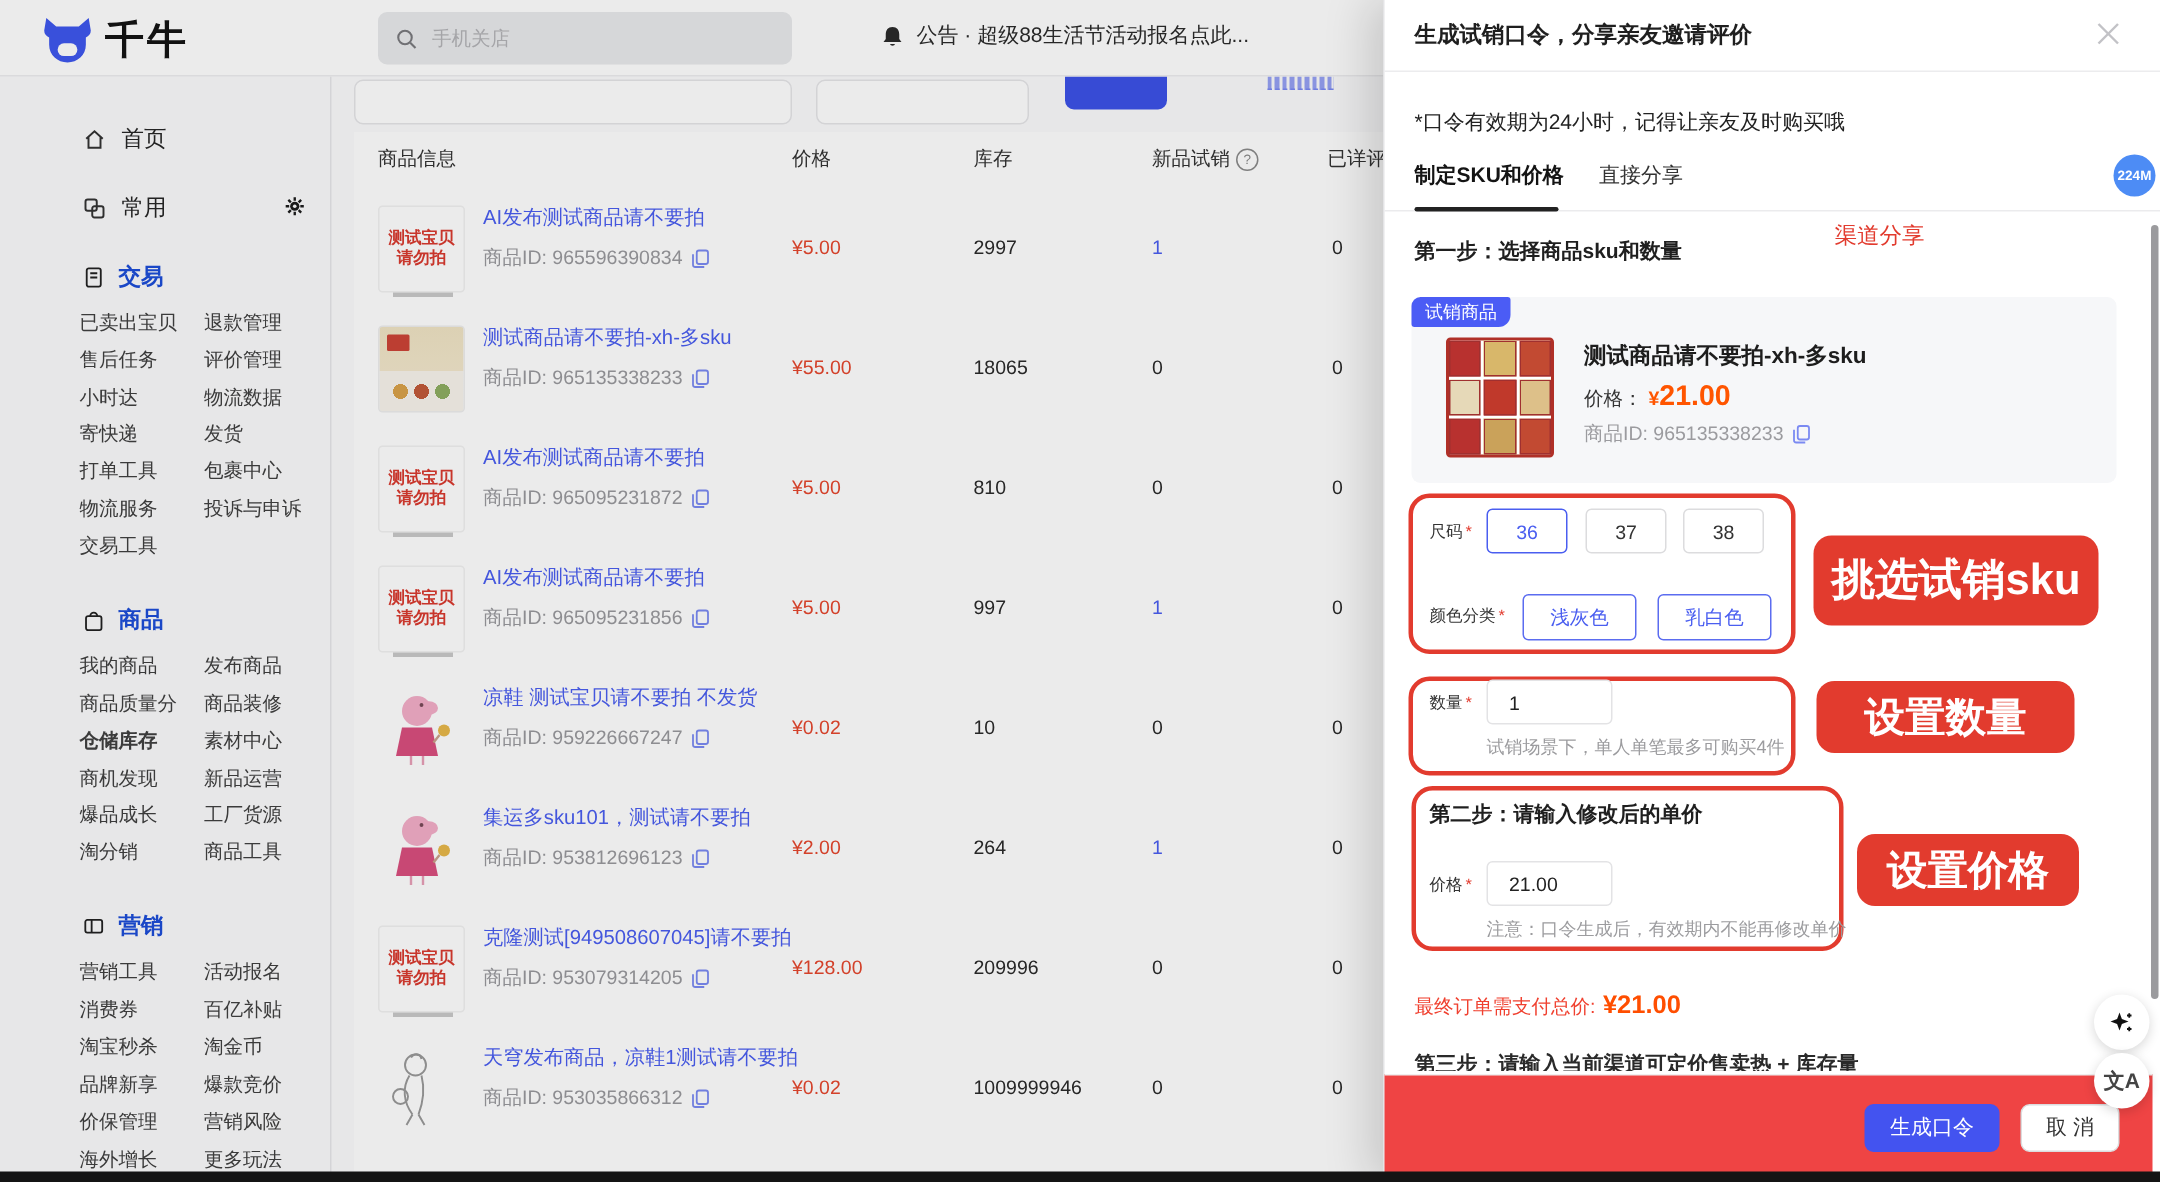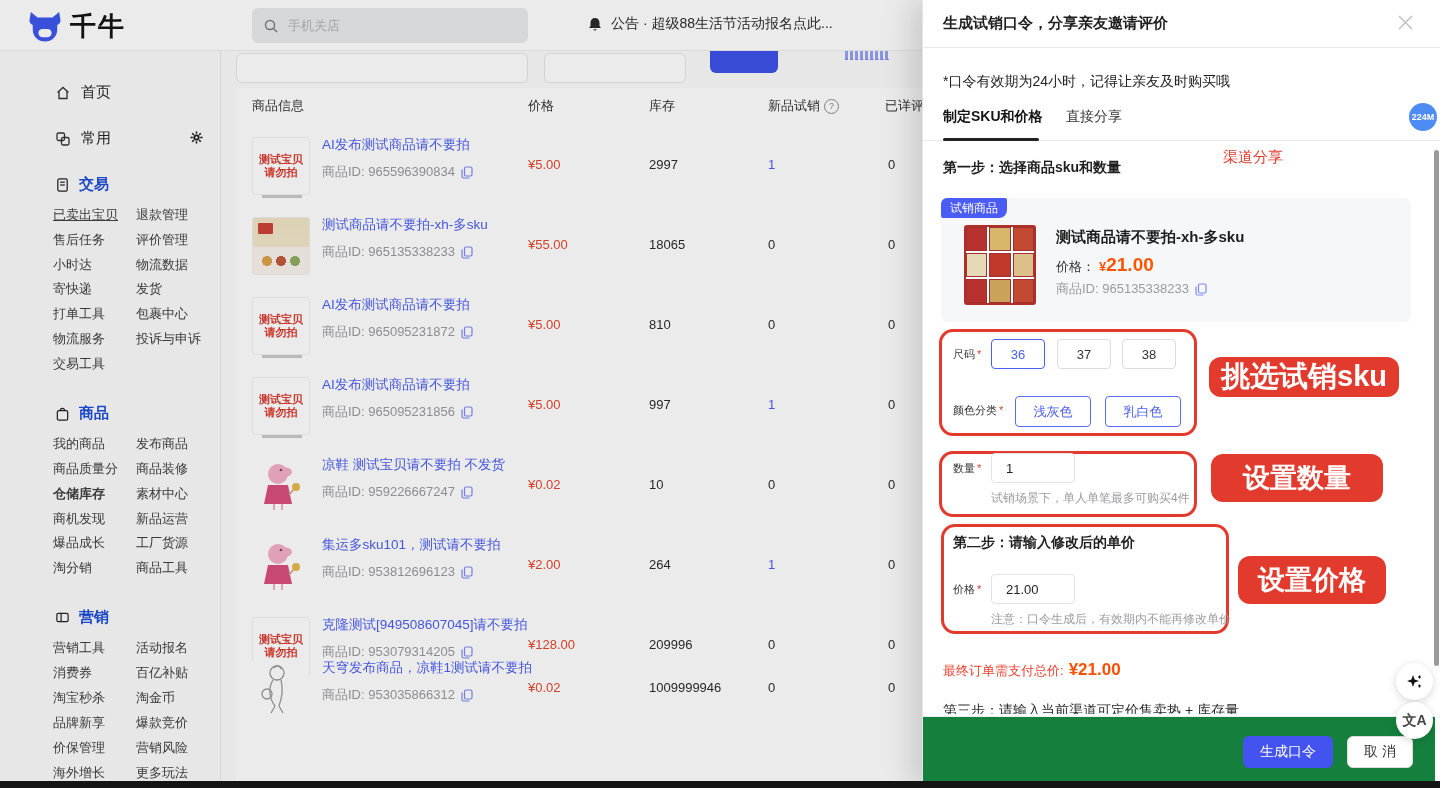--- a/index.html
+++ b/index.html
@@ -75,22 +75,22 @@
   .sku-btn{position:absolute;width:54px;height:30px;background:#fff;border:1px solid #dcdcde;border-radius:4px;font-size:13px;color:#333;display:flex;align-items:center;justify-content:center;cursor:pointer;box-sizing:border-box;}
   .sku-btn.sel{border-color:#4a5ef0;color:#4a5ef0;}
   .color-btn{position:absolute;width:76px;height:31px;background:#fff;border:1px solid #5b6cf0;border-radius:4px;font-size:13px;color:#4a5ef0;display:flex;align-items:center;justify-content:center;cursor:pointer;box-sizing:border-box;}
   .anno{position:absolute;background:#e23b2e;color:#fff;font-weight:700;display:flex;align-items:center;justify-content:center;border-radius:12px;}
   .d-input{position:absolute;width:84px;height:30px;border:1px solid #e3e3e5;border-radius:4px;font-size:13px;color:#222;padding:0 0 0 14px;box-sizing:border-box;font-family:inherit;outline:none;background:#fff;}
   .hint{position:absolute;font-size:12px;color:#9c9c9f;white-space:nowrap;}
   .total-line{position:absolute;left:20px;top:660px;display:flex;align-items:baseline;gap:5px;}
   .total-label{font-size:13px;font-weight:500;color:#f04130;}
   .total-val{font-size:17px;font-weight:800;color:#ff4e00;}
   .step3-clip{position:absolute;left:20px;top:701px;width:430px;height:13px;overflow:hidden;}
-  .step3-clip span{font-size:14px;font-weight:400;color:#2a2a2a;white-space:nowrap;}
-  .d-footer{position:absolute;left:0;top:716px;width:512px;height:65px;background:#15803d;border-top:1px solid #efefef;z-index:3;}
+  .step3-clip span{font-size:14px;font-weight:700;color:#2a2a2a;white-space:nowrap;}
+  .d-footer{position:absolute;left:0;top:716px;width:512px;height:65px;background:#ef4444;border-top:1px solid #efefef;z-index:3;}
   .btn-primary{position:absolute;left:320px;top:19px;width:90px;height:32px;background:#4353f0;color:#fff;border:none;border-radius:6px;font-size:14px;font-family:inherit;cursor:pointer;}
   .btn-ghost{position:absolute;left:424px;top:19px;width:66px;height:32px;background:#fff;color:#333;border:1px solid #dcdcde;border-radius:6px;font-size:14px;font-family:inherit;cursor:pointer;box-sizing:border-box;}
   .badge-224{position:absolute;left:486px;top:103px;width:28px;height:28px;border-radius:50%;background:#4d8cf5;color:#fff;font-size:9px;font-weight:700;display:flex;align-items:center;justify-content:center;z-index:2;}
   .d-scrollbar{position:absolute;left:511px;top:150px;width:5px;height:516px;background:#9b9b9e;border-radius:3px;z-index:3;}
   .float-btn{position:absolute;left:473px;width:37px;height:37px;border-radius:50%;background:#fff;box-shadow:0 2px 8px rgba(0,0,0,.16);display:flex;align-items:center;justify-content:center;cursor:pointer;z-index:4;}
   .float-btn.tr{font-size:14px;color:#444;font-weight:600;}
   .bottombar{position:absolute;left:0;top:781px;width:1440px;height:7px;background:#141414;z-index:30;}
   svg{display:block;}
 </style>
 </head>
@@ -175,21 +175,21 @@
   <div class="sec-title" style="left:55px;top:175px;">
     <span>
       <svg width="15" height="16" viewBox="0 0 16 16">
           <rect x="3" y="1.5" width="10" height="13" rx="1.5" fill="none" stroke="#222" stroke-width="1.3"></rect>
           <line x1="5.5" y1="5" x2="10.5" y2="5" stroke="#222" stroke-width="1.3"></line>
           <line x1="5.5" y1="8" x2="10.5" y2="8" stroke="#222" stroke-width="1.3"></line>
         </svg>
     </span>
     <span>交易</span>
   </div>
-  <span class="side-link" style="left:53px;top:206px;text-decoration:underline;">已卖出宝贝</span>
+  <span class="side-link" style="left:53px;top:206px;">已卖出宝贝</span>
   <span class="side-link" style="left:136px;top:206px;">退款管理</span>
   <span class="side-link" style="left:53px;top:231px;">售后任务</span>
   <span class="side-link" style="left:136px;top:231px;">评价管理</span>
   <span class="side-link" style="left:53px;top:256px;">小时达</span>
   <span class="side-link" style="left:136px;top:256px;">物流数据</span>
   <span class="side-link" style="left:53px;top:280px;">寄快递</span>
   <span class="side-link" style="left:136px;top:280px;">发货</span>
   <span class="side-link" style="left:53px;top:305px;">打单工具</span>
   <span class="side-link" style="left:136px;top:305px;">包裹中心</span>
   <span class="side-link" style="left:53px;top:330px;">物流服务</span>
@@ -414,21 +414,21 @@
             <path d="M8.5 12 H2.5 C1.7 12 1 11.3 1 10.5 V3.5" fill="none" stroke="#7b8af2" stroke-width="1.2"></path>
           </svg>
         </span>
       </div>
     <div class="cell price">¥128.00</div>
     <div class="cell stock">209996</div>
     <div class="cell trial">0</div>
     <div class="cell reviewed">0</div>
   </div>
 
-  <div class="row" style="top:648px;text-align:center;">
+  <div class="row" style="top:685px;text-align:center;">
     <div class="thumb">
       <svg viewBox="0 0 56 56" width="56" height="56">
           <g fill="none" stroke="#9a9a9a" stroke-width="1.3">
             <circle cx="25" cy="13" r="7"></circle>
             <path d="M21 20 C16 28 17 38 23 46"></path>
             <path d="M29 20 C31 28 30 38 27 46"></path>
             <circle cx="15" cy="34" r="5"></circle>
             <path d="M23 46 L19 53 M27 46 L31 53"></path>
             <path d="M22 8 C24 5 28 5 29 9"></path>
           </g>
@@ -506,21 +506,21 @@
       <span>尺码</span><span class="req">*</span>
     </div>
     <div class="sku-btn sel" style="left:68px;top:339px;">36</div>
     <div class="sku-btn" style="left:134px;top:339px;">37</div>
     <div class="sku-btn" style="left:199px;top:339px;">38</div>
     <div class="f-label" style="left:30px;top:403px;">
       <span>颜色分类</span><span class="req">*</span>
     </div>
     <div class="color-btn" style="left:92px;top:396px;">浅灰色</div>
     <div class="color-btn" style="left:182px;top:396px;">乳白色</div>
-    <div class="anno" style="left:286px;top:357px;width:190px;height:40px;font-size:29px;">挑选试销sku</div>
+    <div class="anno" style="left:286px;top:357px;width:190px;height:60px;font-size:29px;">挑选试销sku</div>
 
     <div class="red-rect" style="left:16px;top:451px;width:258px;height:66px;"></div>
     <div class="f-label" style="left:30px;top:461px;">
       <span>数量</span><span class="req">*</span>
     </div>
     <input class="d-input" style="left: 68px; top: 453px;" value="1">
     <div class="hint" style="left:68px;top:490px;">试销场景下，单人单笔最多可购买4件</div>
     <div class="anno" style="left:288px;top:454px;width:172px;height:48px;font-size:27px;">设置数量</div>
 
     <div class="red-rect" style="left:18px;top:524px;width:288px;height:110px;"></div>

